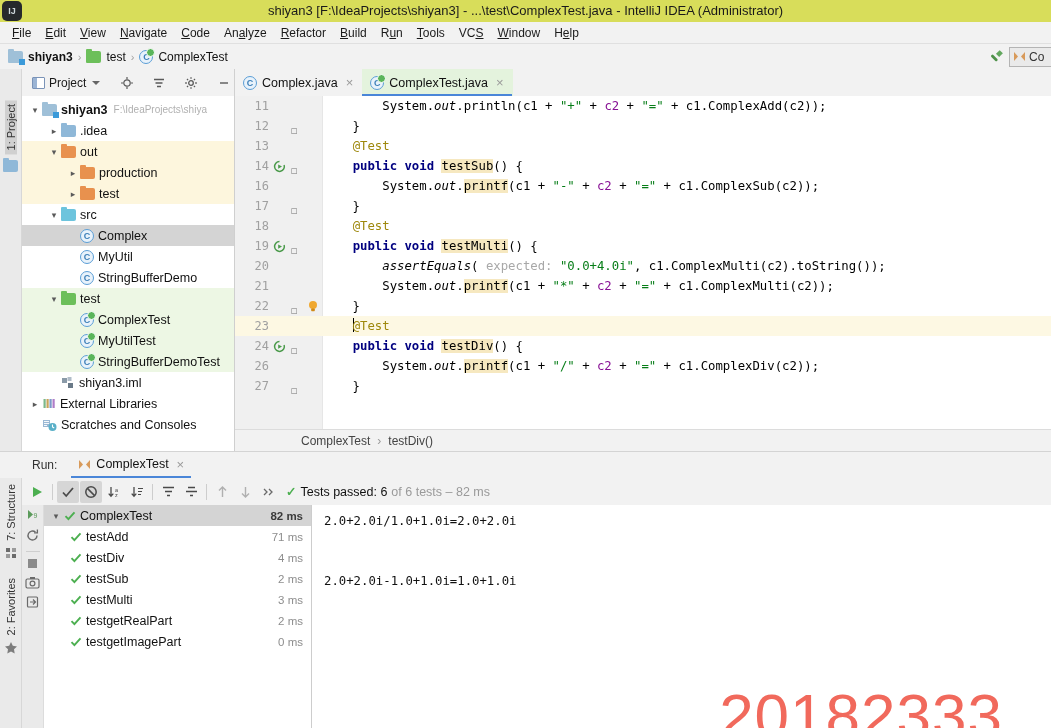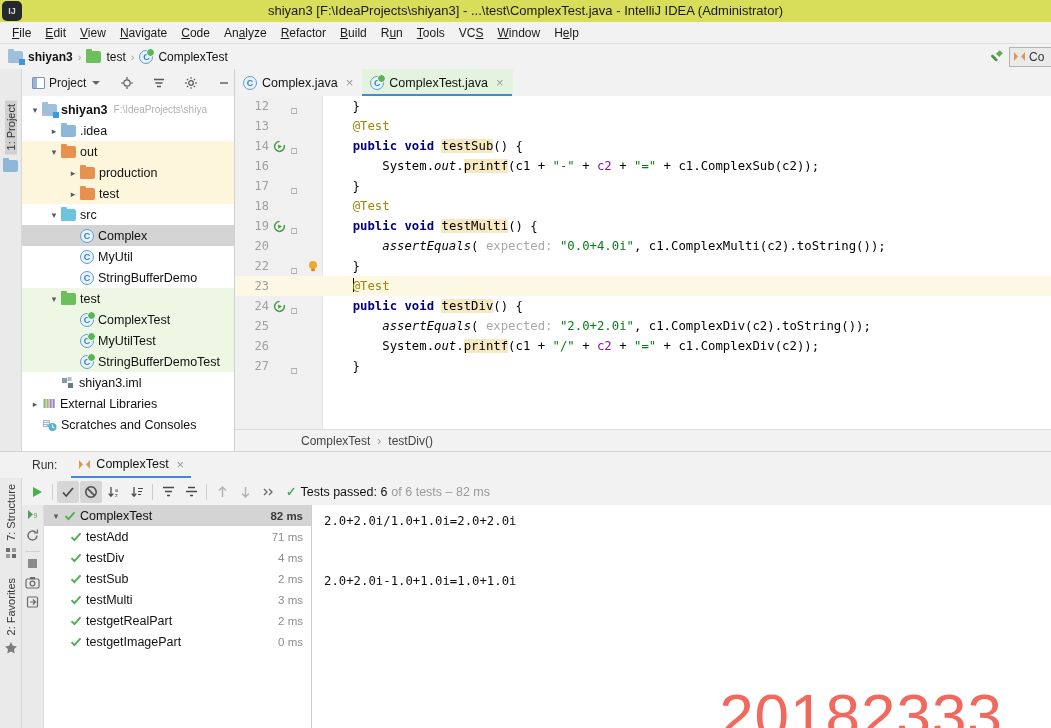--- a/index.html
+++ b/index.html
@@ -539,44 +539,45 @@
               </svg>
             </span>
             <span class="nlabel">Scratches and Consoles</span>
           </div>
         </div>
     </div>
 
     <div class="editor">
       <div class="gutter"></div>
       <div class="codearea" id="code-lines">
+          <div class="cline"><span class="lnum">11</span><span class="ctext">        <span class="v">System</span>.<span class="ital">out</span>.println(c1 + <span class="str">"+"</span> + <span class="fld2">c2</span> + <span class="str">"="</span> + c1.ComplexAdd(c2));</span></div>
           <div class="cline"><span class="lnum">12</span><span class="gut-fold">◻</span><span class="ctext">    }</span></div>
           <div class="cline"><span class="lnum">13</span><span class="ctext">    <span class="ann">@Test</span></span></div>
           <div class="cline"><span class="lnum">14</span><span class="gut-run"><svg width="13" height="13" viewBox="0 0 13 13">
                 <path d="M6.5 1.6a4.9 4.9 0 1 0 4.6 3.3" stroke="#4a9a4a" stroke-width="1.5" fill="none"></path>
                 <path d="M5.2 4.4 L9 6.6 L5.2 8.8 Z" fill="#4a9a4a"></path>
               </svg></span><span class="gut-fold">◻</span><span class="ctext">    <span class="kw">public</span> <span class="kw">void</span> <span class="hl-m">testSub</span>() {</span></div>
           <div class="cline"><span class="lnum">16</span><span class="ctext">        System.<span class="ital">out</span>.<span class="hl-m">printf</span>(c1 + <span class="str">"-"</span> + <span class="fld2">c2</span> + <span class="str">"="</span> + c1.ComplexSub(c2));</span></div>
           <div class="cline"><span class="lnum">17</span><span class="gut-fold">◻</span><span class="ctext">    }</span></div>
           <div class="cline"><span class="lnum">18</span><span class="ctext">    <span class="ann">@Test</span></span></div>
           <div class="cline"><span class="lnum">19</span><span class="gut-run"><svg width="13" height="13" viewBox="0 0 13 13">
                 <path d="M6.5 1.6a4.9 4.9 0 1 0 4.6 3.3" stroke="#4a9a4a" stroke-width="1.5" fill="none"></path>
                 <path d="M5.2 4.4 L9 6.6 L5.2 8.8 Z" fill="#4a9a4a"></path>
               </svg></span><span class="gut-fold">◻</span><span class="ctext">    <span class="kw">public</span> <span class="kw">void</span> <span class="hl-m">testMulti</span>() {</span></div>
           <div class="cline"><span class="lnum">20</span><span class="ctext">        <span class="ital">assertEquals</span>( <span class="hint">expected:</span> <span class="str">"0.0+4.0i"</span>, c1.ComplexMulti(c2).toString());</span></div>
+          <div class="cline"><span class="lnum">21</span><span class="ctext">        System.<span class="ital">out</span>.<span class="hl-m">printf</span>(c1 + <span class="str">"*"</span> + <span class="fld2">c2</span> + <span class="str">"="</span> + c1.ComplexMulti(c2));</span></div>
           <div class="cline"><span class="lnum">22</span><span class="gut-fold">◻</span><span class="gut-bulb"><svg width="12" height="13" viewBox="0 0 12 13">
                 <circle cx="6" cy="5" r="4" fill="#f0a830"></circle>
                 <rect x="4.2" y="8.6" width="3.6" height="2.6" rx="0.6" fill="#d08a18"></rect>
               </svg></span><span class="ctext">    }</span></div>
           <div class="cline cur"><span class="lnum">23</span><span class="ctext">    <span class="caret"></span><span class="ann">@Test</span></span></div>
           <div class="cline"><span class="lnum">24</span><span class="gut-run"><svg width="13" height="13" viewBox="0 0 13 13">
                 <path d="M6.5 1.6a4.9 4.9 0 1 0 4.6 3.3" stroke="#4a9a4a" stroke-width="1.5" fill="none"></path>
                 <path d="M5.2 4.4 L9 6.6 L5.2 8.8 Z" fill="#4a9a4a"></path>
               </svg></span><span class="gut-fold">◻</span><span class="ctext">    <span class="kw">public</span> <span class="kw">void</span> <span class="hl-m">testDiv</span>() {</span></div>
-          <div class="cline"><span class="lnum">25</span><span class="ctext">        <span class="ital">assertEquals</span>( <span class="hint">expected:</span> <span class="str">"2.0+2.0i"</span>, c1.ComplexDiv(c2).toString());</span></div>
           <div class="cline"><span class="lnum">26</span><span class="ctext">        System.<span class="ital">out</span>.<span class="hl-m">printf</span>(c1 + <span class="str">"/"</span> + <span class="fld2">c2</span> + <span class="str">"="</span> + c1.ComplexDiv(c2));</span></div>
           <div class="cline"><span class="lnum">27</span><span class="gut-fold">◻</span><span class="ctext">    }</span></div>
         </div>
       <div class="ed-breadcrumb">
         <span>ComplexTest</span>
         <span style="margin:0 7px;color:#999">›</span>
         <span>testDiv()</span>
       </div>
     </div>
   </div>

